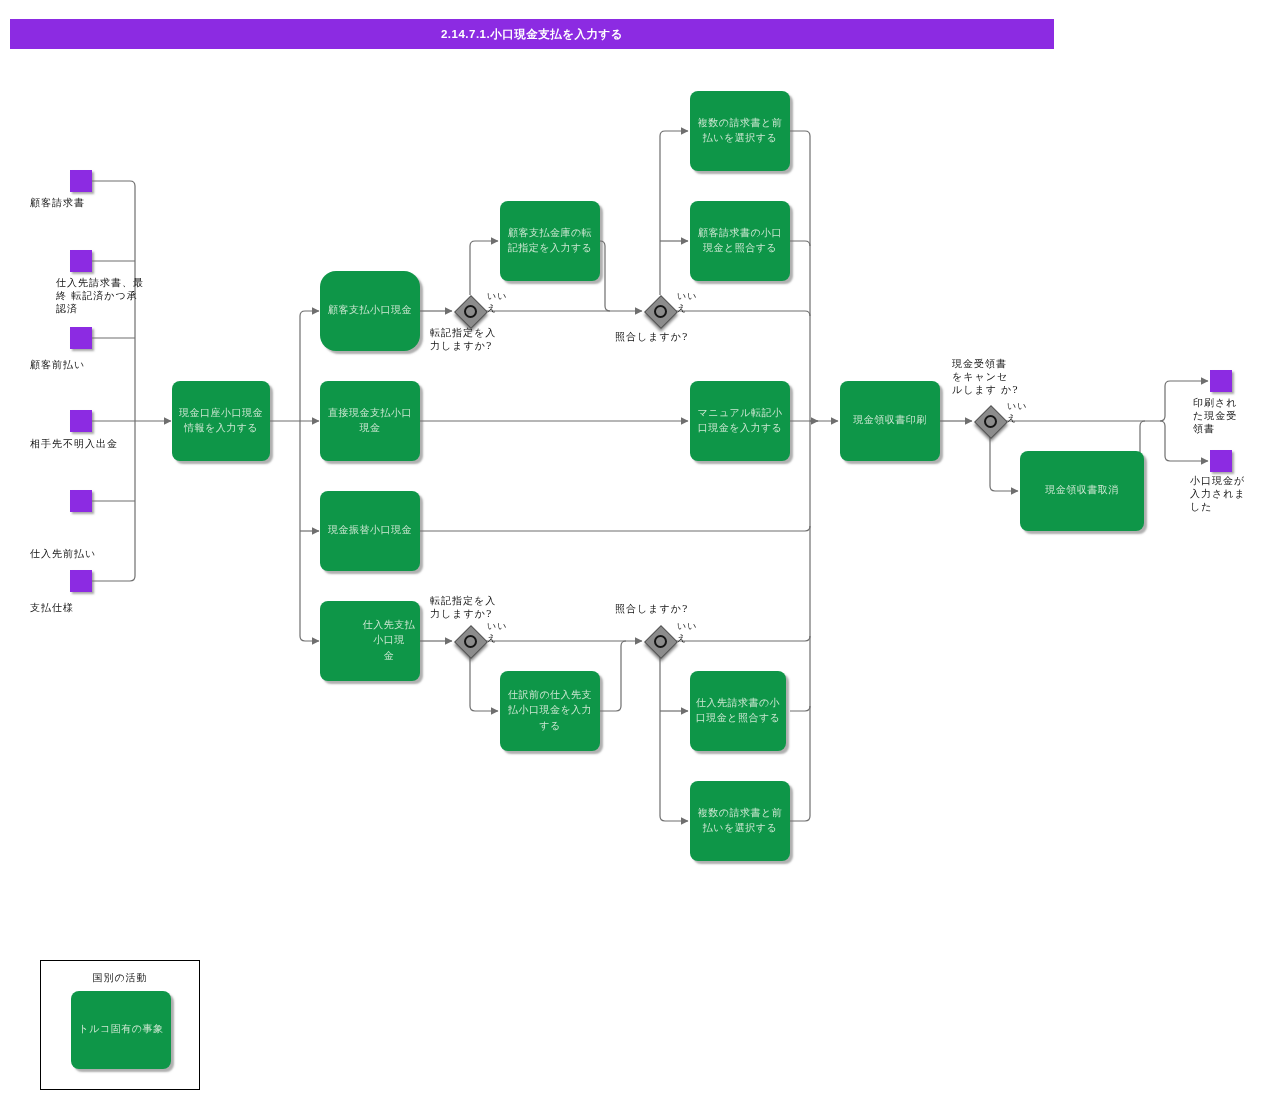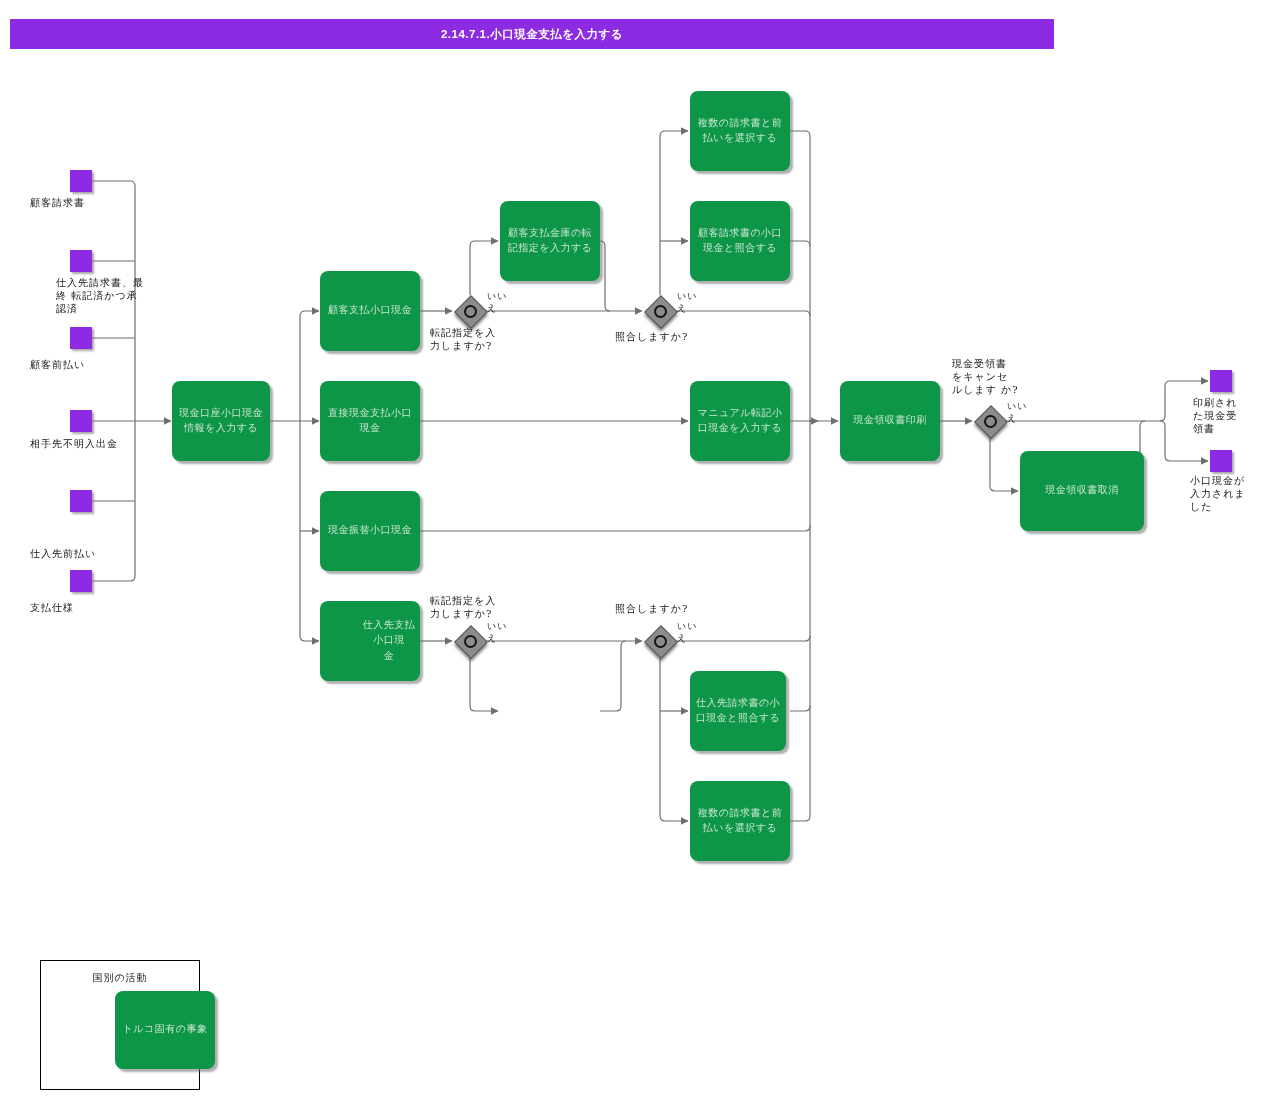--- a/index.html
+++ b/index.html
@@ -115,36 +115,39 @@
   <div class="label" style="left:30px;top:437px;width:100px;">相手先不明入出金</div>
 
   <div class="event" style="left:70px;top:490px;"></div>
   <div class="label" style="left:30px;top:523px;width:100px;margin-top:24px;">仕入先前払い</div>
 
   <div class="event" style="left:70px;top:570px;"></div>
   <div class="label" style="left:30px;top:601px;width:100px;">支払仕様</div>
 
   <div class="task" style="left:172px;top:381px;width:98px;height:80px;">現金口座小口現金
 情報を入力する</div>
-  <div class="task" style="left:320px;top:271px;width:100px;height:80px;">顧客支払小口現金</div>
+  <div class="task" style="left:320px;top:271px;width:100px;height:80px;border-radius:16px;">顧客支払小口現金</div>
   <div class="task" style="left:320px;top:381px;width:100px;height:80px;">直接現金支払小口
 現金</div>
   <div class="task" style="left:320px;top:491px;width:100px;height:80px;">現金振替小口現金</div>
   <div class="task" style="left:320px;top:601px;width:100px;height:80px;padding-left:40px;">仕入先支払小口現
 金</div>
   <div class="task" style="left:500px;top:201px;width:100px;height:80px;">顧客支払金庫の転
 記指定を入力する</div>
   <div class="task" style="left:690px;top:91px;width:100px;height:80px;">複数の請求書と前
 払いを選択する</div>
   <div class="task" style="left:690px;top:381px;width:100px;height:80px;">マニュアル転記小
 口現金を入力する</div>
   <div class="task" style="left:690px;top:201px;width:100px;height:80px;">顧客請求書の小口
 現金と照合する</div>
   <div class="task" style="left:840px;top:381px;width:100px;height:80px;">現金領収書印刷</div>
   <div class="task" style="left:1020px;top:451px;width:124px;height:80px;">現金領収書取消</div>
+  <div class="task" style="left:500px;top:671px;width:100px;height:80px;">仕訳前の仕入先支
+払小口現金を入力
+する</div>
   <div class="task" style="left:690px;top:671px;width:96px;height:80px;">仕入先請求書の小
 口現金と照合する</div>
   <div class="task" style="left:690px;top:781px;width:100px;height:80px;">複数の請求書と前
 払いを選択する</div>
 
   <div class="gateway" style="left:454px;top:295px;">
     <div class="diamond"></div>
     <div class="gw-circle"></div>
   </div>
   <div class="label" style="left:430px;top:326px;width:84px;">転記指定を入
@@ -192,16 +195,16 @@
 た現金受
 領書</div>
 
   <div class="event" style="left:1210px;top:450px;"></div>
   <div class="label" style="left:1190px;top:474px;width:62px;">小口現金が
 入力されま
 した</div>
 
   <div class="legend">
     <div class="legend-title">国別の活動</div>
-    <div class="task" style="left:30px;top:30px;width:100px;height:78px;margin-left:44px;">トルコ固有の事象</div>
+    <div class="task" style="left:30px;top:30px;width:100px;height:78px;">トルコ固有の事象</div>
   </div>
 
 </div>
 
 </body></html>

